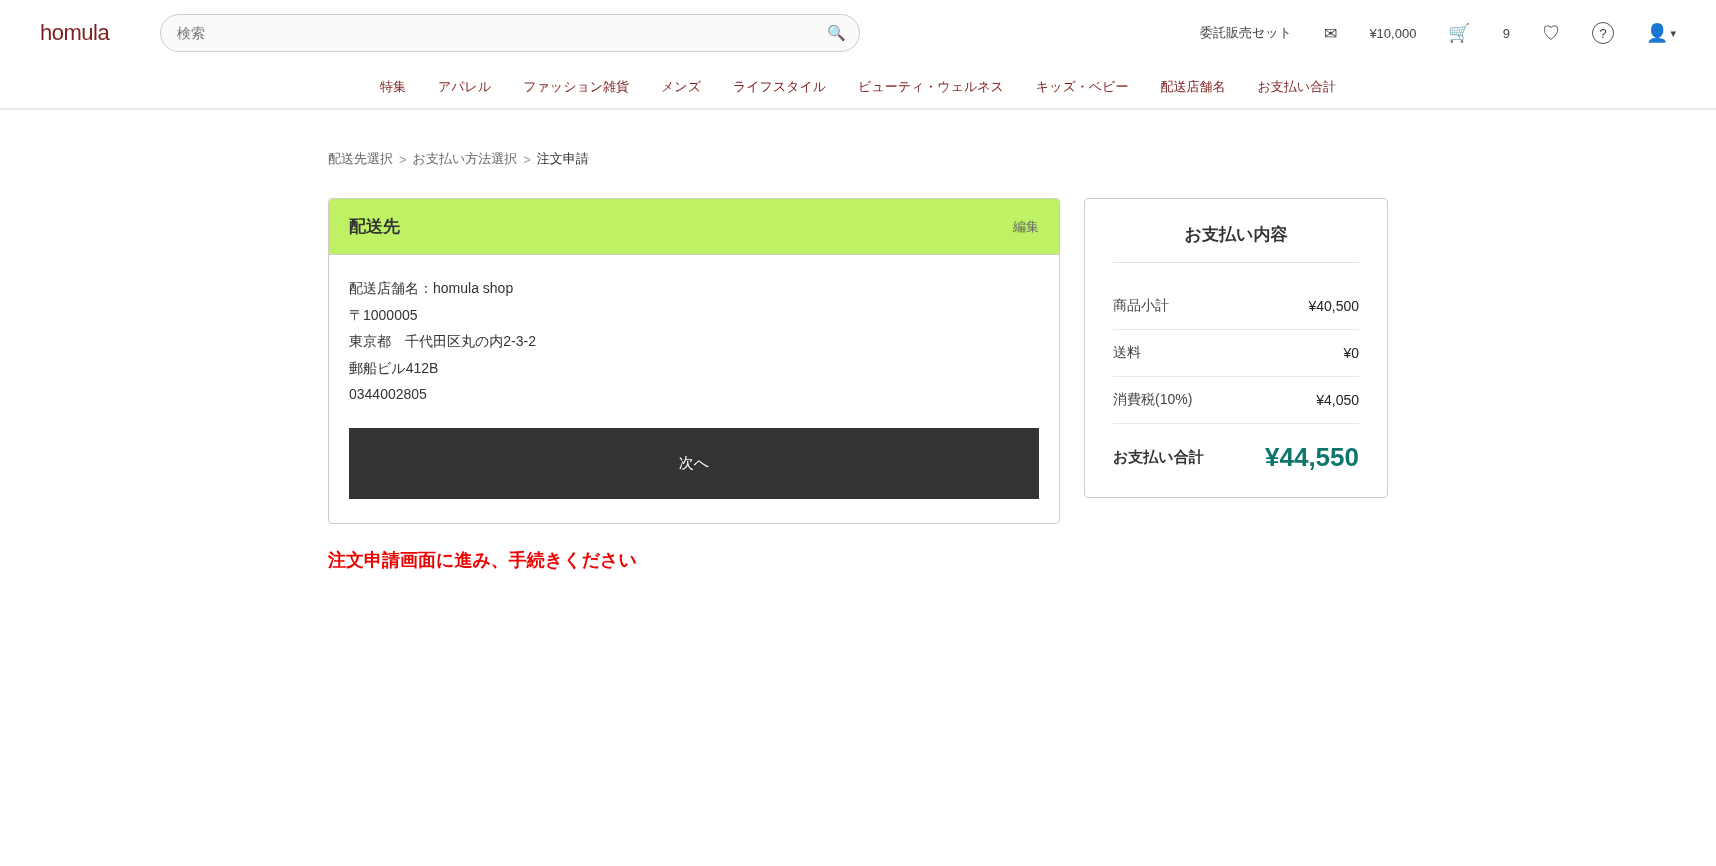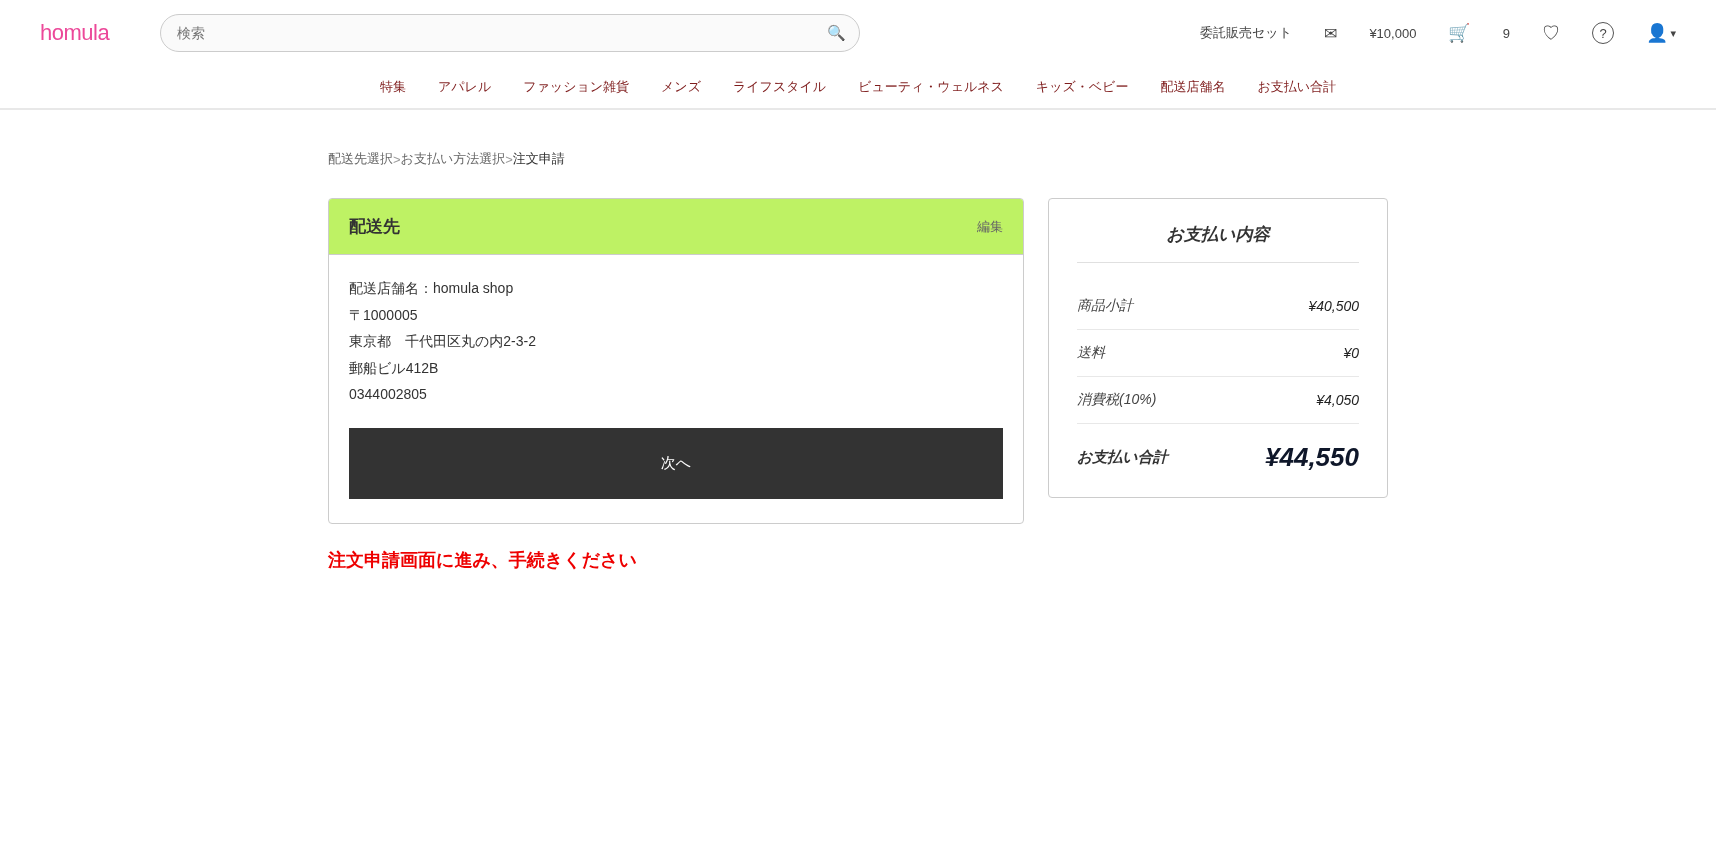--- a/index.html
+++ b/index.html
@@ -1,47 +1,47 @@
 <!DOCTYPE html>
 <html lang="ja"><head>
   <meta charset="utf-8">
   <style>
     * { margin: 0; padding: 0; box-sizing: border-box; }
     body { font-family: -apple-system, BlinkMacSystemFont, 'Helvetica Neue', Arial, sans-serif; background: #fff; color: #333; font-size: 14px; }
 
     
     .header { border-bottom: 1px solid #e8e8e8; }
     .header-top { display: flex; align-items: center; padding: 14px 40px; gap: 20px; }
-    .logo { font-size: 22px; font-weight: 400; letter-spacing: -0.5px; color: #ec4899; min-width: 100px; }
+    .logo { font-size: 22px; font-weight: 400; letter-spacing: -0.5px; color: #7f1d1d; min-width: 100px; }
     .search-wrapper { flex: 1; max-width: 700px; position: relative; }
     .search-input { width: 100%; padding: 10px 40px 10px 16px; border: 1px solid #ccc; border-radius: 24px; font-size: 14px; outline: none; background: #fafafa; }
     .search-icon { position: absolute; right: 14px; top: 50%; transform: translateY(-50%); color: #555; font-size: 15px; }
     .header-actions { display: flex; align-items: center; gap: 32px; margin-left: auto; white-space: nowrap; font-size: 13px; color: #444; }
     .header-actions .consignment { font-size: 13px; }
     .header-actions .mail-icon { font-size: 16px; }
     .header-actions .price-badge { font-size: 13px; }
     .header-actions .icon { font-size: 18px; cursor: pointer; }
     .header-actions .user-area { display: flex; align-items: center; gap: 2px; font-size: 14px; cursor: pointer; }
 
     
     .nav { display: flex; justify-content: center; gap: 32px; padding: 12px 40px; border-bottom: 1px solid #e8e8e8; }
     .nav-item { font-size: 13px; color: #7f1d1d; cursor: pointer; text-decoration: none; white-space: nowrap; }
 
     
     .main { max-width: 1100px; margin: 0 auto; padding: 40px 20px; }
 
     
-    .breadcrumb { display: flex; align-items: center; font-size: 13px; color: #666; margin-bottom: 30px; }
+    .breadcrumb { display: flex; align-items: center; gap: 6px; font-size: 13px; color: #666; margin-bottom: 30px; }
     .breadcrumb-sep { color: #999; }
     .breadcrumb-current { color: #333; }
 
     
     .content-layout { display: flex; gap: 24px; align-items: flex-start; }
     .left-panel { flex: 1; min-width: 0; }
-    .right-panel { width: 340px; flex-shrink: 0; font-style: italic; }
+    .right-panel { width: 304px; flex-shrink: 0; }
 
     
     .delivery-card { border: 1px solid #ccc; border-radius: 4px; overflow: hidden; }
     .delivery-card-header { display: flex; justify-content: space-between; align-items: center; padding: 16px 20px; background: #bef264; border-bottom: 1px solid #ccc; }
     .delivery-card-title { font-size: 17px; font-weight: 600; }
     .edit-link { font-size: 13px; color: #666; cursor: pointer; }
     .delivery-card-body { padding: 20px 20px 24px; }
     .address-line { font-size: 14px; color: #333; line-height: 1.9; }
 
     
@@ -52,21 +52,21 @@
 
     
     .payment-card { border: 1px solid #ccc; border-radius: 4px; padding: 24px 28px; }
     .payment-card-title { font-size: 17px; font-weight: 600; text-align: center; margin-bottom: 20px; padding-bottom: 16px; border-bottom: 1px solid #e0e0e0; }
     .payment-row { display: flex; justify-content: space-between; align-items: center; padding: 14px 0; border-bottom: 1px solid #e8e8e8; font-size: 14px; }
     .payment-row:last-child { border-bottom: none; padding-bottom: 0; }
     .payment-label { color: #444; }
     .payment-value { font-size: 14px; color: #222; }
     .payment-total-row { display: flex; justify-content: space-between; align-items: center; padding: 18px 0 0; }
     .payment-total-label { font-size: 15px; font-weight: 600; }
-    .payment-total-value { font-size: 26px; font-weight: 700; color: #0f172a; }
+    .payment-total-value { font-size: 26px; font-weight: 700; color: #0f766e; }
   </style>
 </head>
 <body>
 
 <header class="header">
   <div class="header-top">
     <div class="logo">homula</div>
     <div class="search-wrapper">
       <input class="search-input" type="text" placeholder="検索" style="">
       <span class="search-icon">🔍</span>

